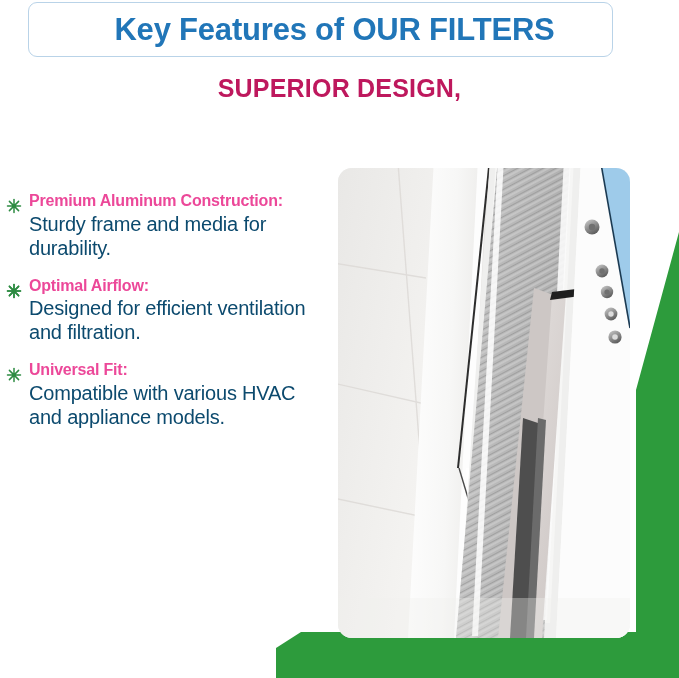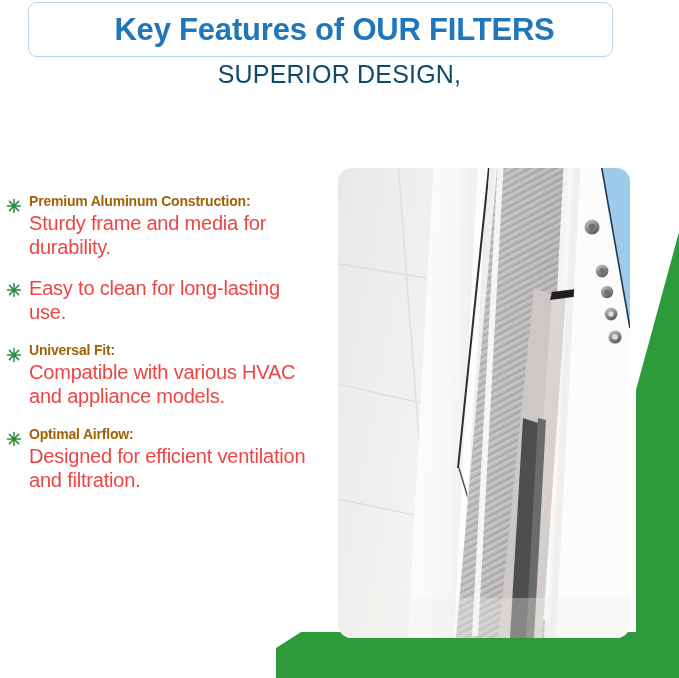--- a/index.html
+++ b/index.html
@@ -39,26 +39,26 @@
     white-space: nowrap;
     margin-left: 28px;
   }
   .title-text .light { font-weight: 600; }
   .title-text .heavy { font-weight: 800; }
 
   
   .subtitle {
     position: absolute;
     left: 0;
-    top: 58px;
+    top: 72px;
     width: 679px;
     text-align: center;
-    color: #0c4a6e;
+    color: #be185d;
     font-size: 25px;
-    font-weight: 400;
+    font-weight: 700;
     line-height: 1.28;
     letter-spacing: 0.2px;
   }
   .subtitle .line { display: block; }
 
   
   .features {
     position: absolute;
     left: 4px;
     top: 192px;
@@ -73,29 +73,29 @@
   .bullet-icon {
     position: absolute;
     left: 2px;
     top: 6px;
     width: 16px;
     height: 16px;
     display: block;
   }
   .feature-heading {
     display: inline;
-    color: #a16207;
-    font-size: 14px;
+    color: #ec4899;
+    font-size: 16px;
     font-weight: 700;
     line-height: 1.16;
     letter-spacing: -0.2px;
   }
   .feature-body {
     display: block;
-    color: #ef4444;
+    color: #0c4a6e;
     font-size: 20px;
     font-weight: 400;
     line-height: 1.2;
     letter-spacing: -0.2px;
     margin-top: 1px;
   }
 
   
   .photo-wrap {
     position: absolute;
@@ -156,55 +156,54 @@
       <svg viewBox="0 0 16 16" width="16" height="16" aria-hidden="true">
         <g stroke="#2d8b42" stroke-width="1.5" stroke-linecap="round">
           <line x1="8" y1="1.5" x2="8" y2="14.5"></line>
           <line x1="1.5" y1="8" x2="14.5" y2="8"></line>
           <line x1="3.4" y1="3.4" x2="12.6" y2="12.6"></line>
           <line x1="12.6" y1="3.4" x2="3.4" y2="12.6"></line>
         </g>
         <circle cx="8" cy="8" r="2.1" fill="#2d8b42"></circle>
       </svg>
     </span>
-    <span class="feature-body">Easy to clean for long-lasting use.</span>
+  </div>
+
+  <div class="feature">
+    <span class="bullet-icon">
+      <svg viewBox="0 0 16 16" width="16" height="16" aria-hidden="true">
+        <g stroke="#2d8b42" stroke-width="1.5" stroke-linecap="round">
+          <line x1="8" y1="1.5" x2="8" y2="14.5"></line>
+          <line x1="1.5" y1="8" x2="14.5" y2="8"></line>
+          <line x1="3.4" y1="3.4" x2="12.6" y2="12.6"></line>
+          <line x1="12.6" y1="3.4" x2="3.4" y2="12.6"></line>
+        </g>
+        <circle cx="8" cy="8" r="2.1" fill="#2d8b42"></circle>
+      </svg>
+    </span>
+    <span class="feature-heading">Optimal Airflow:</span>
+    <span class="feature-body">Designed for efficient ventilation and filtration.</span>
   </div>
 
   <div class="feature">
     <span class="bullet-icon">
       <svg viewBox="0 0 16 16" width="16" height="16" aria-hidden="true">
         <g stroke="#2d8b42" stroke-width="1.5" stroke-linecap="round">
           <line x1="8" y1="1.5" x2="8" y2="14.5"></line>
           <line x1="1.5" y1="8" x2="14.5" y2="8"></line>
           <line x1="3.4" y1="3.4" x2="12.6" y2="12.6"></line>
           <line x1="12.6" y1="3.4" x2="3.4" y2="12.6"></line>
         </g>
         <circle cx="8" cy="8" r="2.1" fill="#2d8b42"></circle>
       </svg>
     </span>
     <span class="feature-heading">Universal Fit:</span>
     <span class="feature-body">Compatible with various HVAC and appliance models.</span>
   </div>
 
-  <div class="feature">
-    <span class="bullet-icon">
-      <svg viewBox="0 0 16 16" width="16" height="16" aria-hidden="true">
-        <g stroke="#2d8b42" stroke-width="1.5" stroke-linecap="round">
-          <line x1="8" y1="1.5" x2="8" y2="14.5"></line>
-          <line x1="1.5" y1="8" x2="14.5" y2="8"></line>
-          <line x1="3.4" y1="3.4" x2="12.6" y2="12.6"></line>
-          <line x1="12.6" y1="3.4" x2="3.4" y2="12.6"></line>
-        </g>
-        <circle cx="8" cy="8" r="2.1" fill="#2d8b42"></circle>
-      </svg>
-    </span>
-    <span class="feature-heading">Optimal Airflow:</span>
-    <span class="feature-body">Designed for efficient ventilation and filtration.</span>
-  </div>
-
 </div>
 
 <div class="green-deco">
   <svg viewBox="0 0 403 446" preserveAspectRatio="none" aria-hidden="true">
     <path d="M403 0 L403 446 L0 446 L0 416 L25 400 L360 400 L360 158 L403 0 Z" fill="#2d9b3c"></path>
   </svg>
 </div>
 
 <div class="photo-wrap">
   <svg class="photo-svg" viewBox="0 0 292 470" preserveAspectRatio="none" aria-hidden="true">

